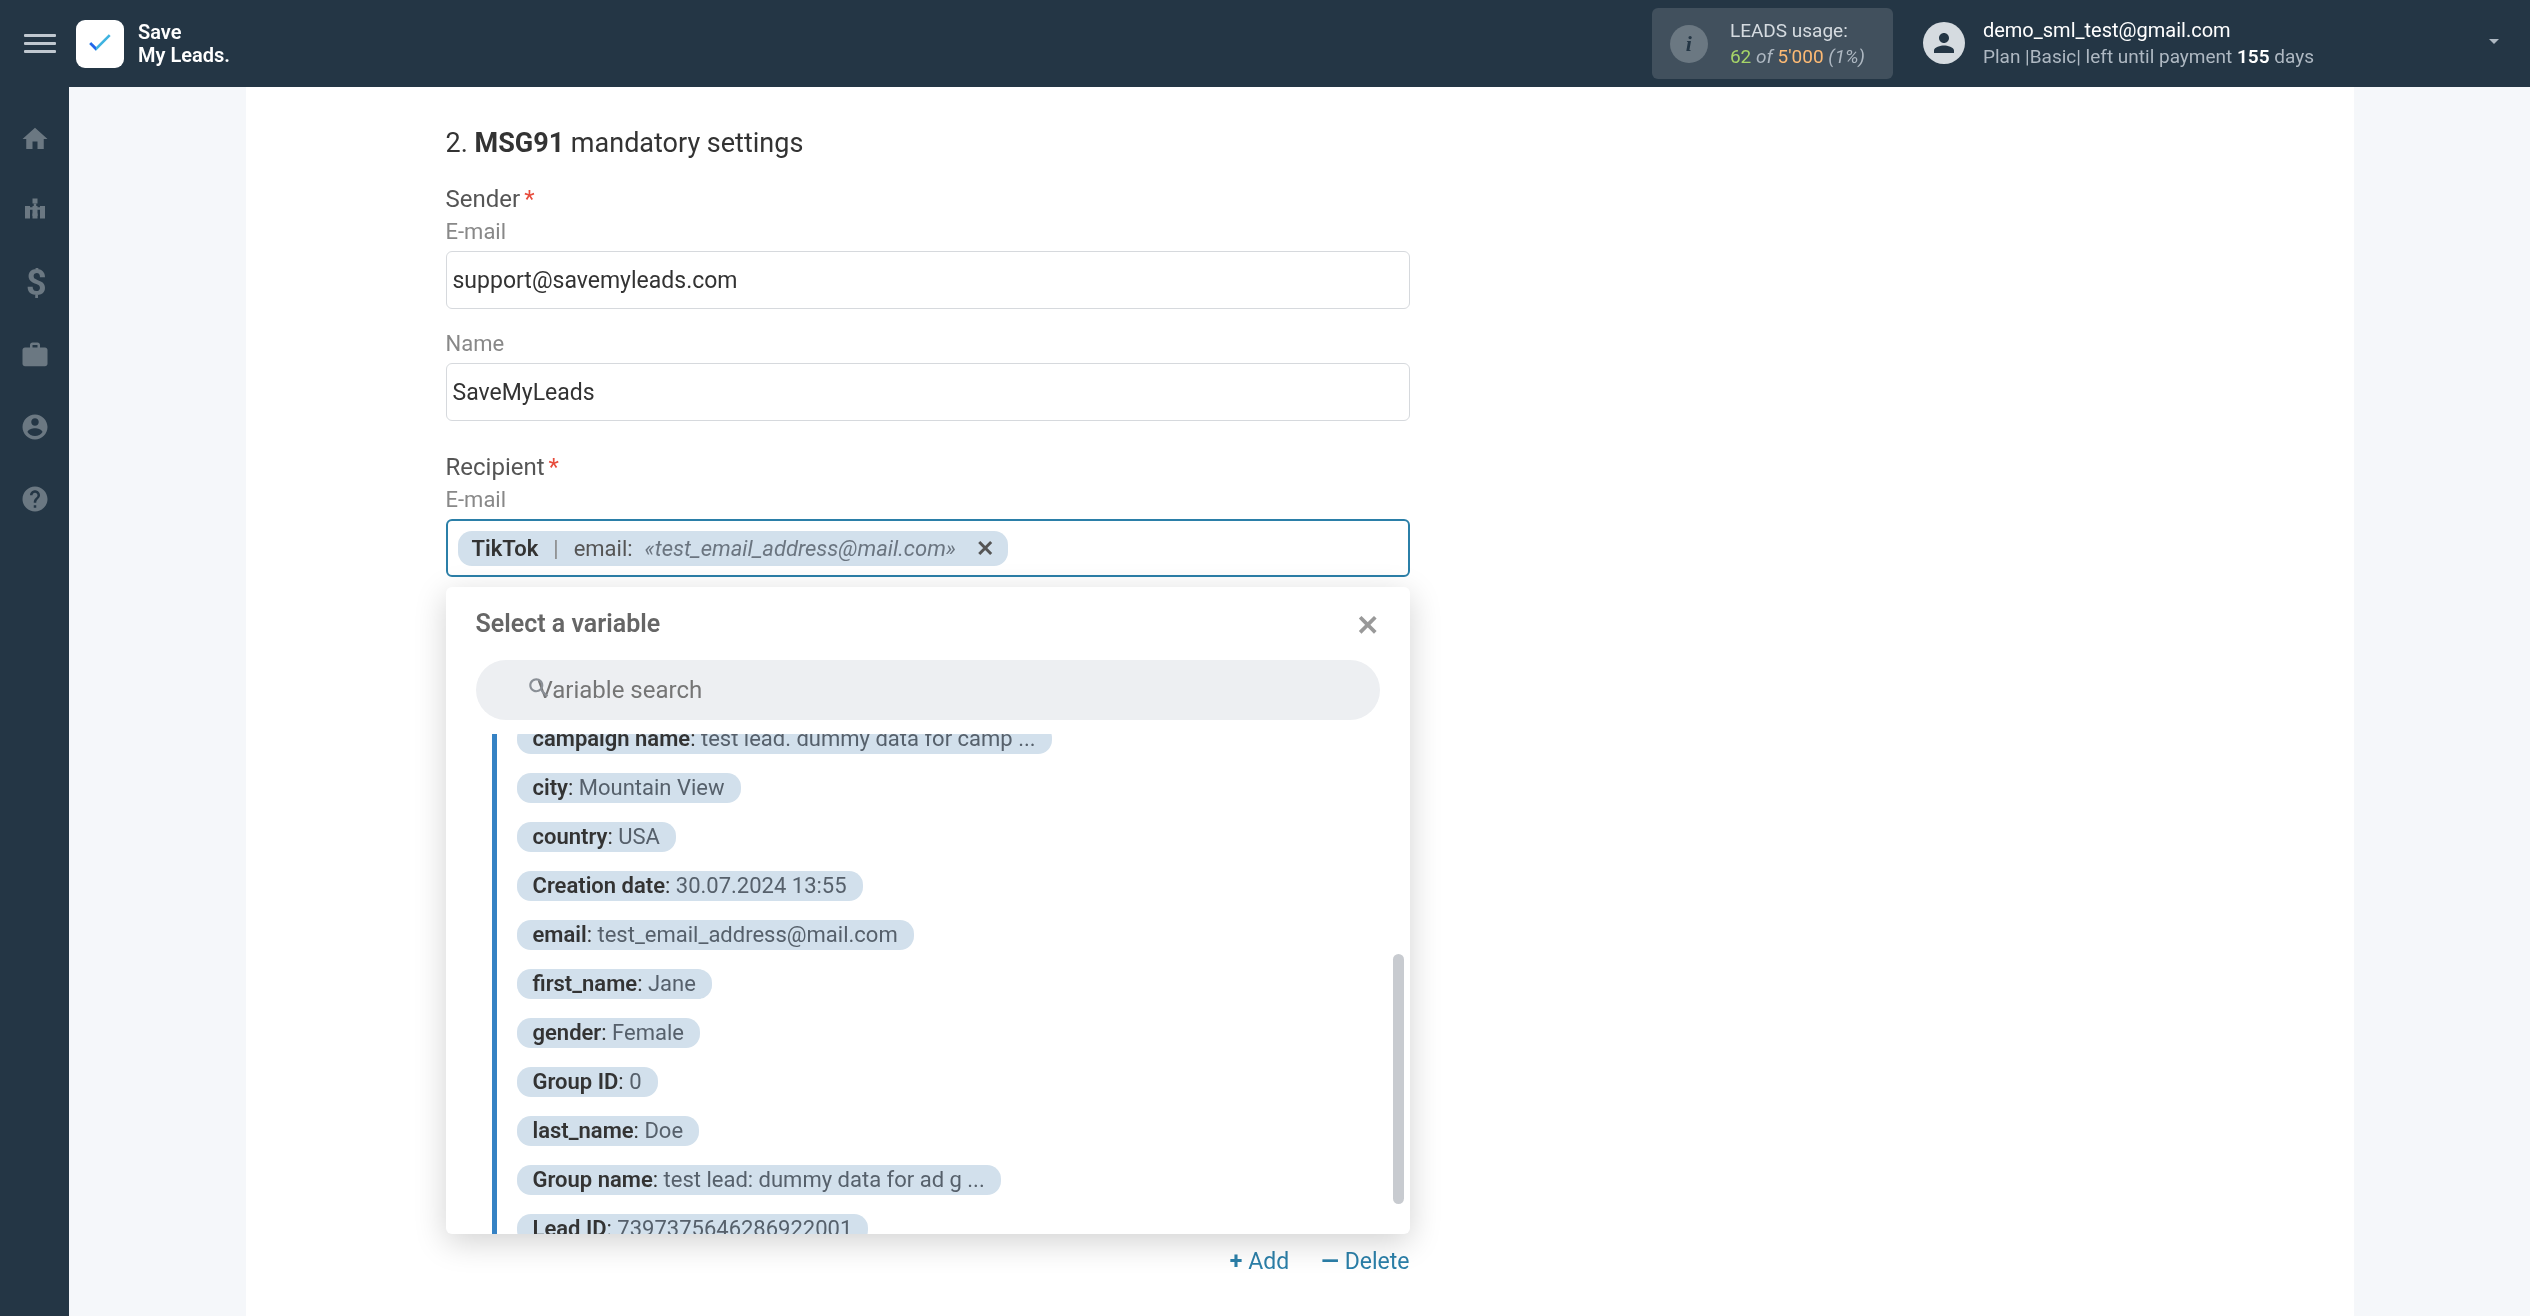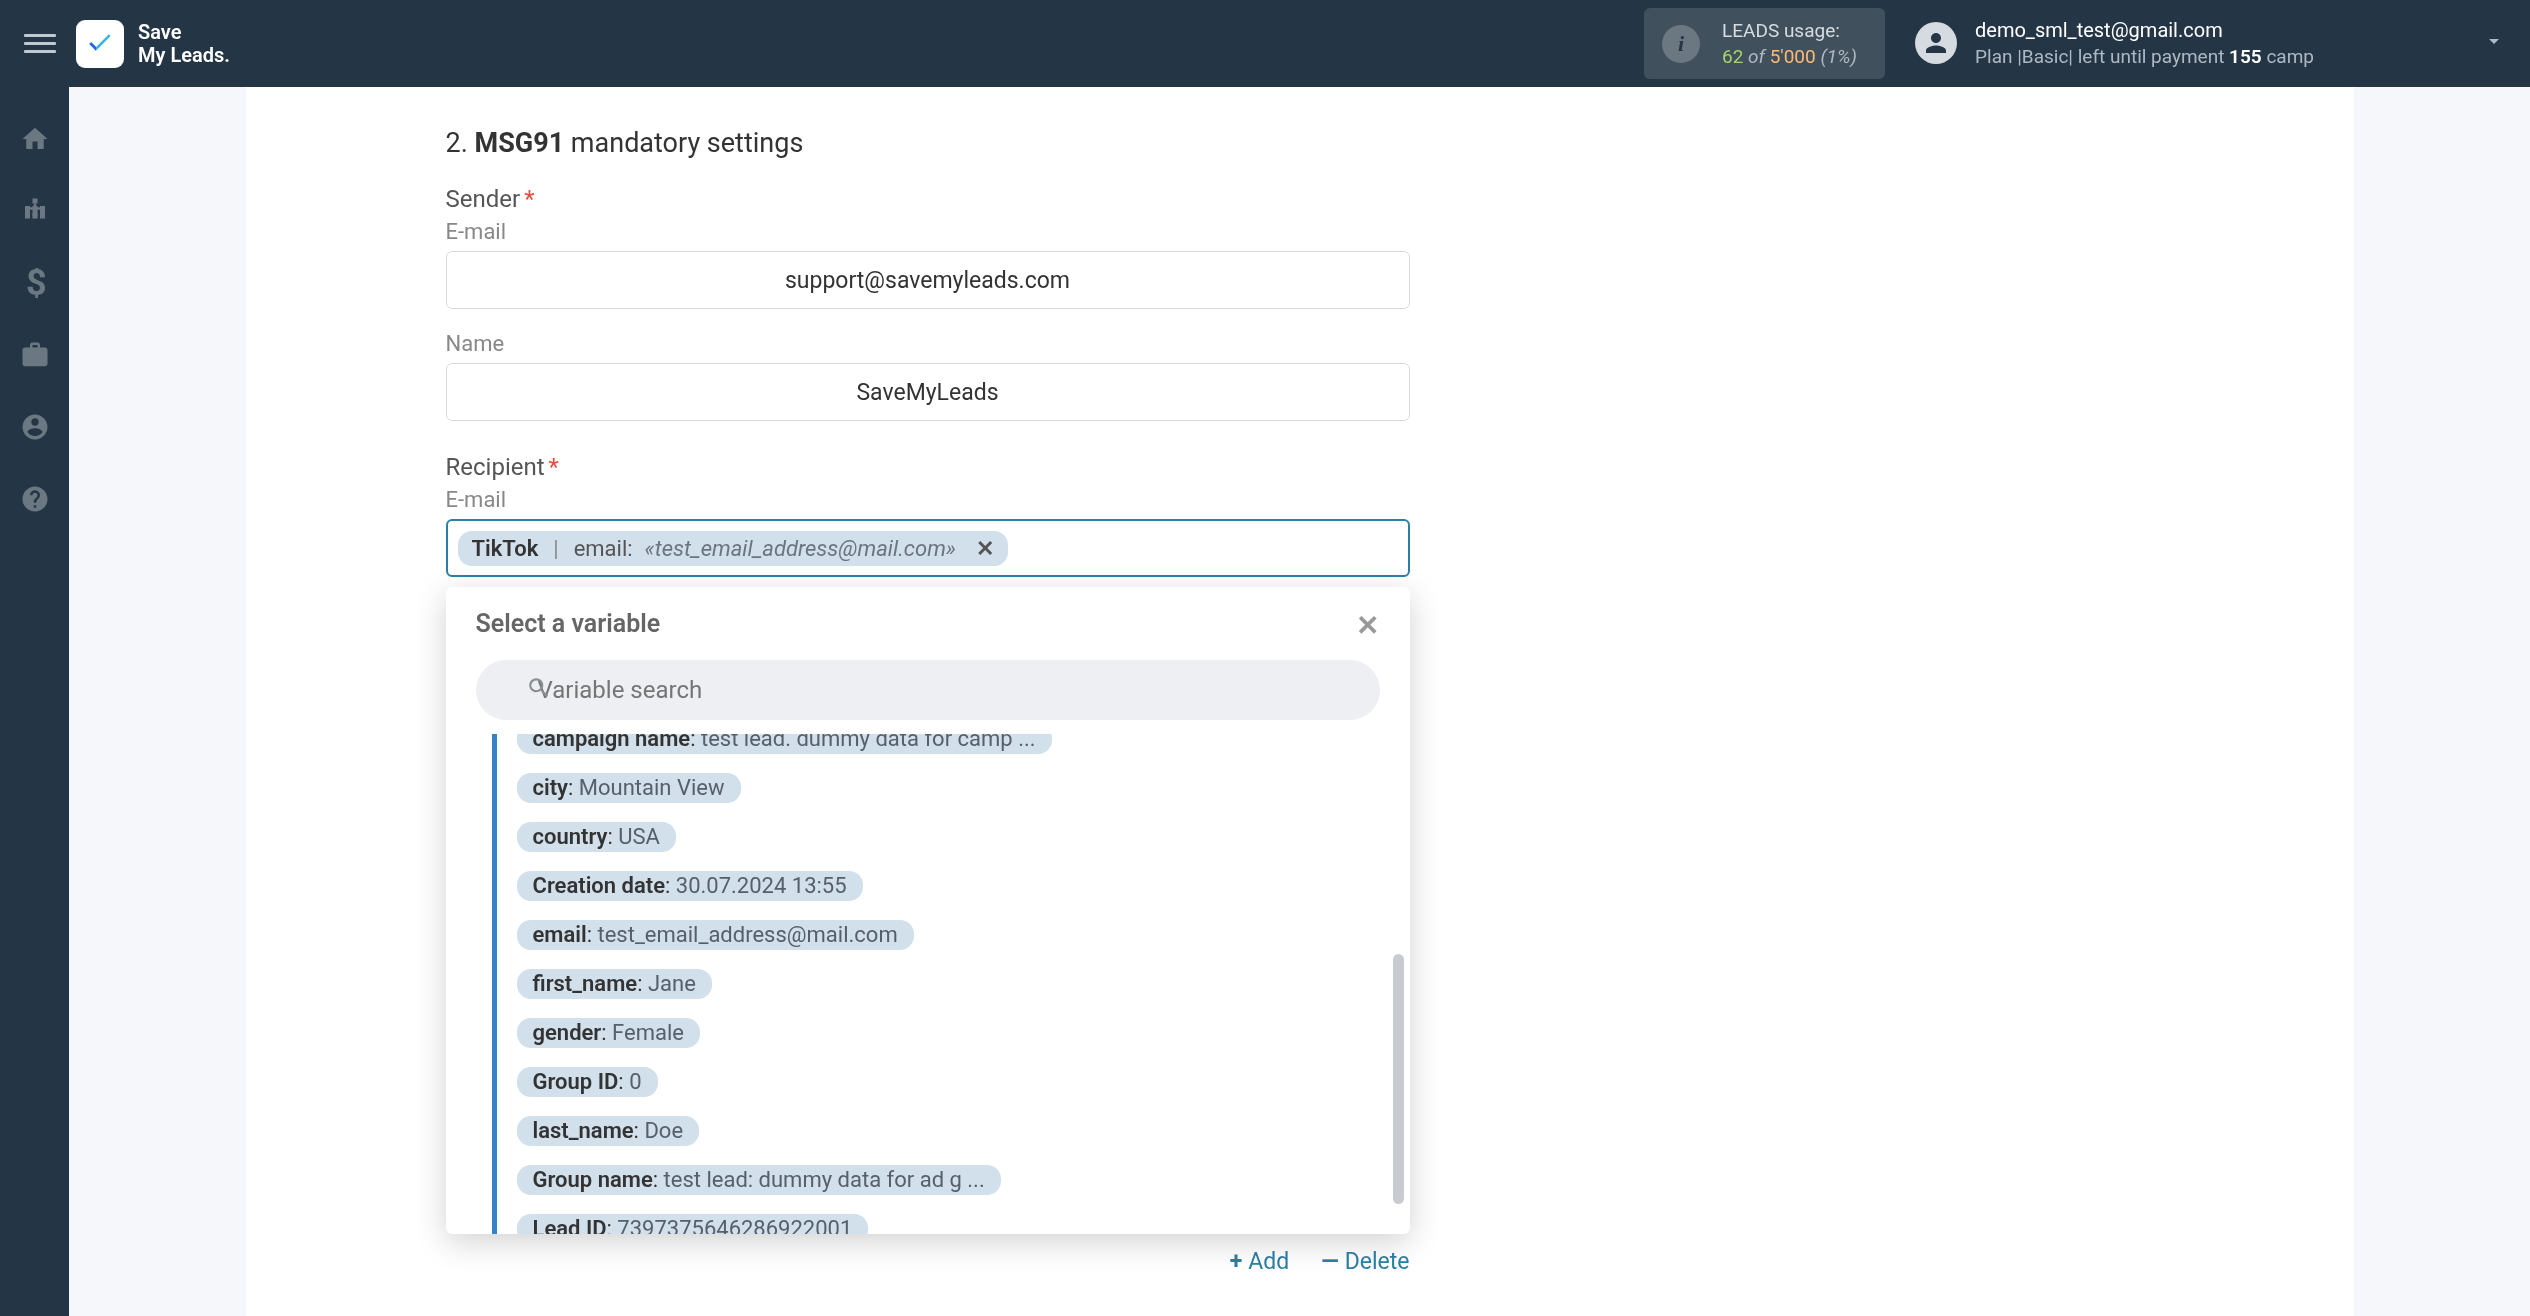--- a/index.html
+++ b/index.html
@@ -37,21 +37,21 @@
 
 
 .main { position: absolute; top: 87px; left: 69px; right: 0; bottom: 0; background: #f5f7fa; display: flex; justify-content: center; overflow: hidden; }
 .card { width: 2108px; background: #fff; padding: 40px 200px 40px 200px; }
 .section-title { font-size: 27px; color: #333; margin-bottom: 26px; font-weight: 400; }
 .section-title .num { font-weight: 400; }
 .section-title .bold { font-weight: 700; }
 .label { font-size: 24px; color: #555; margin-bottom: 6px; display: block; }
 .required { color: #e74c3c; margin-left: 4px; }
 .sublabel { font-size: 22px; color: #888; margin-bottom: 7px; display: block; }
-.input-field { width: 964px; height: 58px; border: 1px solid #d6d9dd; border-radius: 6px; padding: 0 6px; font-size: 23px; color: #333; background: #fff; text-align: center; }
+.input-field { width: 964px; height: 58px; border: 1px solid #d6d9dd; border-radius: 6px; padding: 0 6px; font-size: 23px; color: #333; background: #fff; }
 .field-group { margin-bottom: 22px; }
 .section-group { margin-bottom: 32px; }
 
 .tag-input { width: 964px; min-height: 58px; border: 2px solid #2b7fa8; border-radius: 6px; padding: 7px 10px; display: flex; align-items: center; gap: 6px; background: #fff; }
 .tag-chip { background: #d2e0ec; border-radius: 14px; padding: 5px 14px; display: flex; align-items: center; gap: 12px; font-size: 22px; color: #555; }
 .tag-chip .src { font-weight: 600; color: #333; }
 .tag-chip .sep { color: #888; margin: 0 3px; }
 .tag-chip .val { font-style: italic; color: #6b7580; }
 .tag-chip .close { margin-left: 8px; font-weight: 700; color: #555; cursor: pointer; }
 
@@ -115,21 +115,21 @@
     </div>
   </div>
   <div class="account-wrap">
     <div class="avatar">
       <svg width="30" height="30" viewBox="0 0 24 24">
           <path fill="#243645" d="M12 12c2.2 0 4-1.8 4-4s-1.8-4-4-4-4 1.8-4 4 1.8 4 4 4zm0 2c-2.7 0-8 1.3-8 4v2h16v-2c0-2.7-5.3-4-8-4z"></path>
         </svg>
     </div>
     <div class="account-text">
       <span class="email">demo_sml_test@gmail.com</span>
-      <span class="plan"><span>Plan |Basic| left until payment </span><span class="days">155</span><span> camp</span></span>
+      <span class="plan"><span>Plan |Basic| left until payment </span><span class="days">155</span><span> days</span></span>
     </div>
     <div class="header-chevron">
       <svg width="24" height="24" viewBox="0 0 24 24">
           <path fill="#aeb8c2" d="M7 10l5 5 5-5z"></path>
         </svg>
     </div>
   </div>
 </div>
 
 <div class="sidebar">

